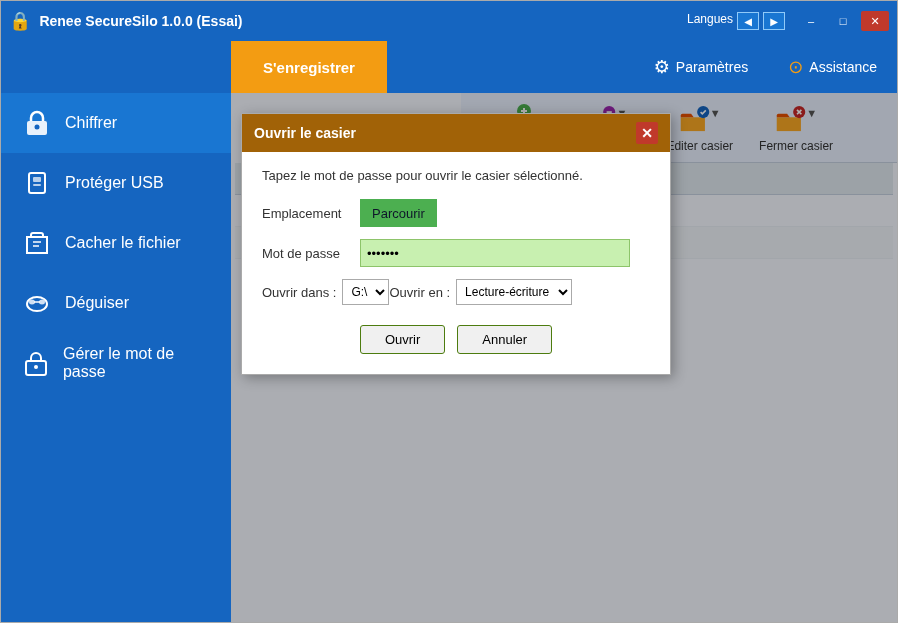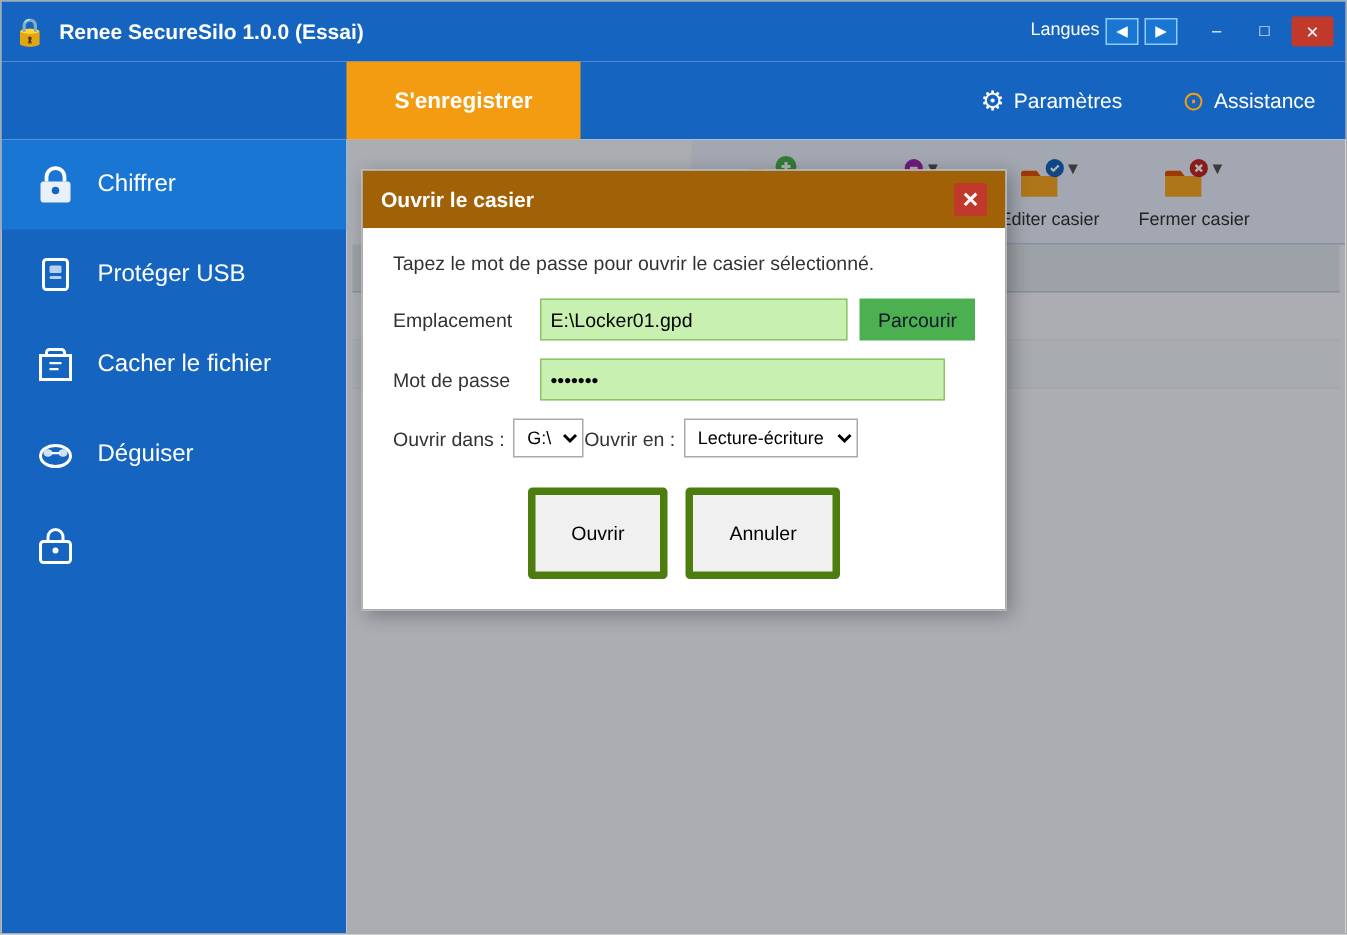--- a/index.html
+++ b/index.html
@@ -323,24 +323,24 @@
     }
 
     .dialog-actions {
       display: flex;
       justify-content: center;
       gap: 12px;
       margin-top: 20px;
     }
 
     .btn-ouvrir, .btn-annuler {
-      padding: 18px 24px;
-      font-size: 13px;
-      cursor: pointer;
-      border: 5px solid #4d7c0f;
+      padding: 6px 24px;
+      font-size: 13px;
+      cursor: pointer;
+      border: 1px solid #4d7c0f;
       background: #f0f0f0;
       border-radius: 3px;
     }
 
     .toolbar-full {
       position: absolute;
       top: 0;
       left: 230px;
       right: 0;
       height: 70px;
@@ -434,20 +434,21 @@
         <span>Déguiser</span>
       </div>
       <div class="sidebar-item">
         <div class="sidebar-icon">
           <svg width="28" height="28" viewBox="0 0 28 28" fill="none">
             <rect x="4" y="12" width="20" height="14" rx="2" fill="none" stroke="white" stroke-width="2"></rect>
             <path d="M9 12V9a5 5 0 0 1 10 0v3" stroke="white" stroke-width="2" fill="none"></path>
             <circle cx="14" cy="18" r="2" fill="white"></circle>
           </svg>
         </div>
+        <span>Gérer le mot de passe</span>
       </div>
     </div>
 
     <div class="content-area">
 
       <div class="toolbar-full">
 
         <div class="toolbar-btn">
           <div style="position:relative; width:36px; height:32px;">
             <svg width="36" height="32" viewBox="0 0 36 32">
@@ -530,21 +531,20 @@
           <div class="dialog-title-bar">
             <span>Ouvrir le casier</span>
             <div class="dialog-close-btn">✕</div>
           </div>
 
           <div class="dialog-body">
             <div class="dialog-desc">Tapez le mot de passe pour ouvrir le casier sélectionné.</div>
 
             <div class="dialog-field">
               <label>Emplacement</label>
-              <input type="text" class="field-emplacement" value="E:\Locker01.gpd" style="background: rgb(200, 240, 176); border: 1px solid rgb(141, 196, 106); height: 28px; padding: 2px 6px; font-size: 13px; width: 210px;">
               <button class="btn-parcourir">Parcourir</button>
             </div>
 
             <div class="dialog-field">
               <label>Mot de passe</label>
               <input type="password" value="●●●●●●●" style="background: rgb(200, 240, 176); border: 1px solid rgb(141, 196, 106); height: 28px; padding: 2px 6px; font-size: 13px; width: 270px;">
             </div>
 
             <div class="dialog-field-row" style="margin-top:8px; display:flex; align-items:center; gap:0;">
               <div class="dialog-field-inline">

